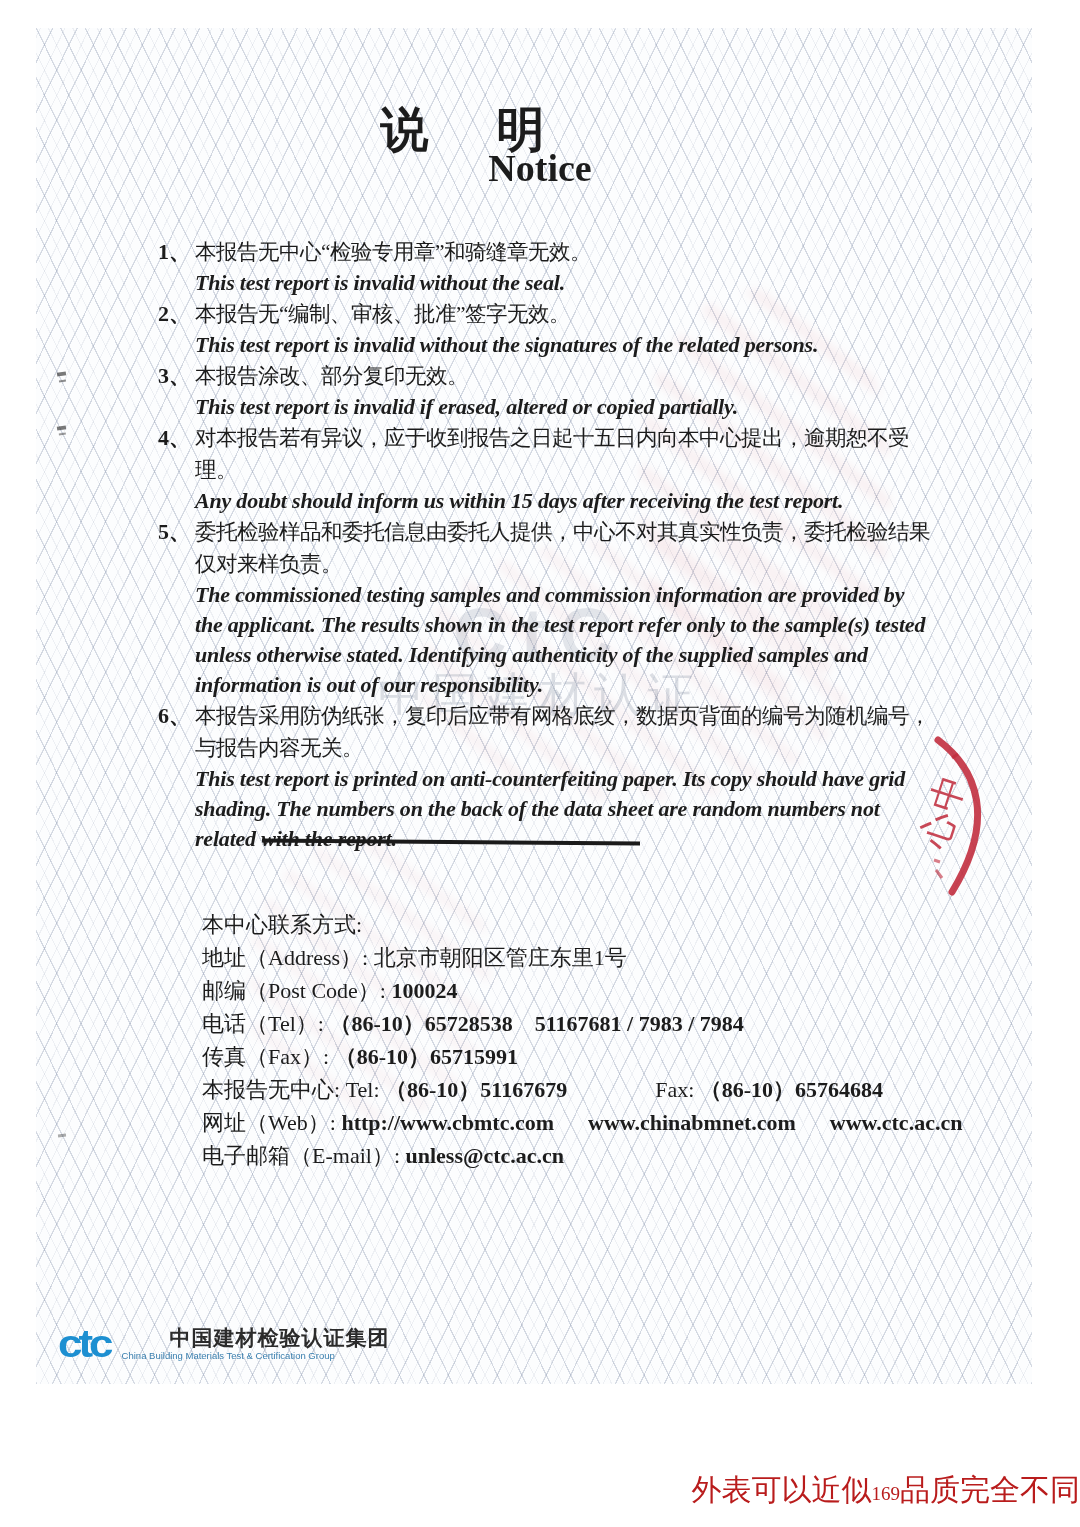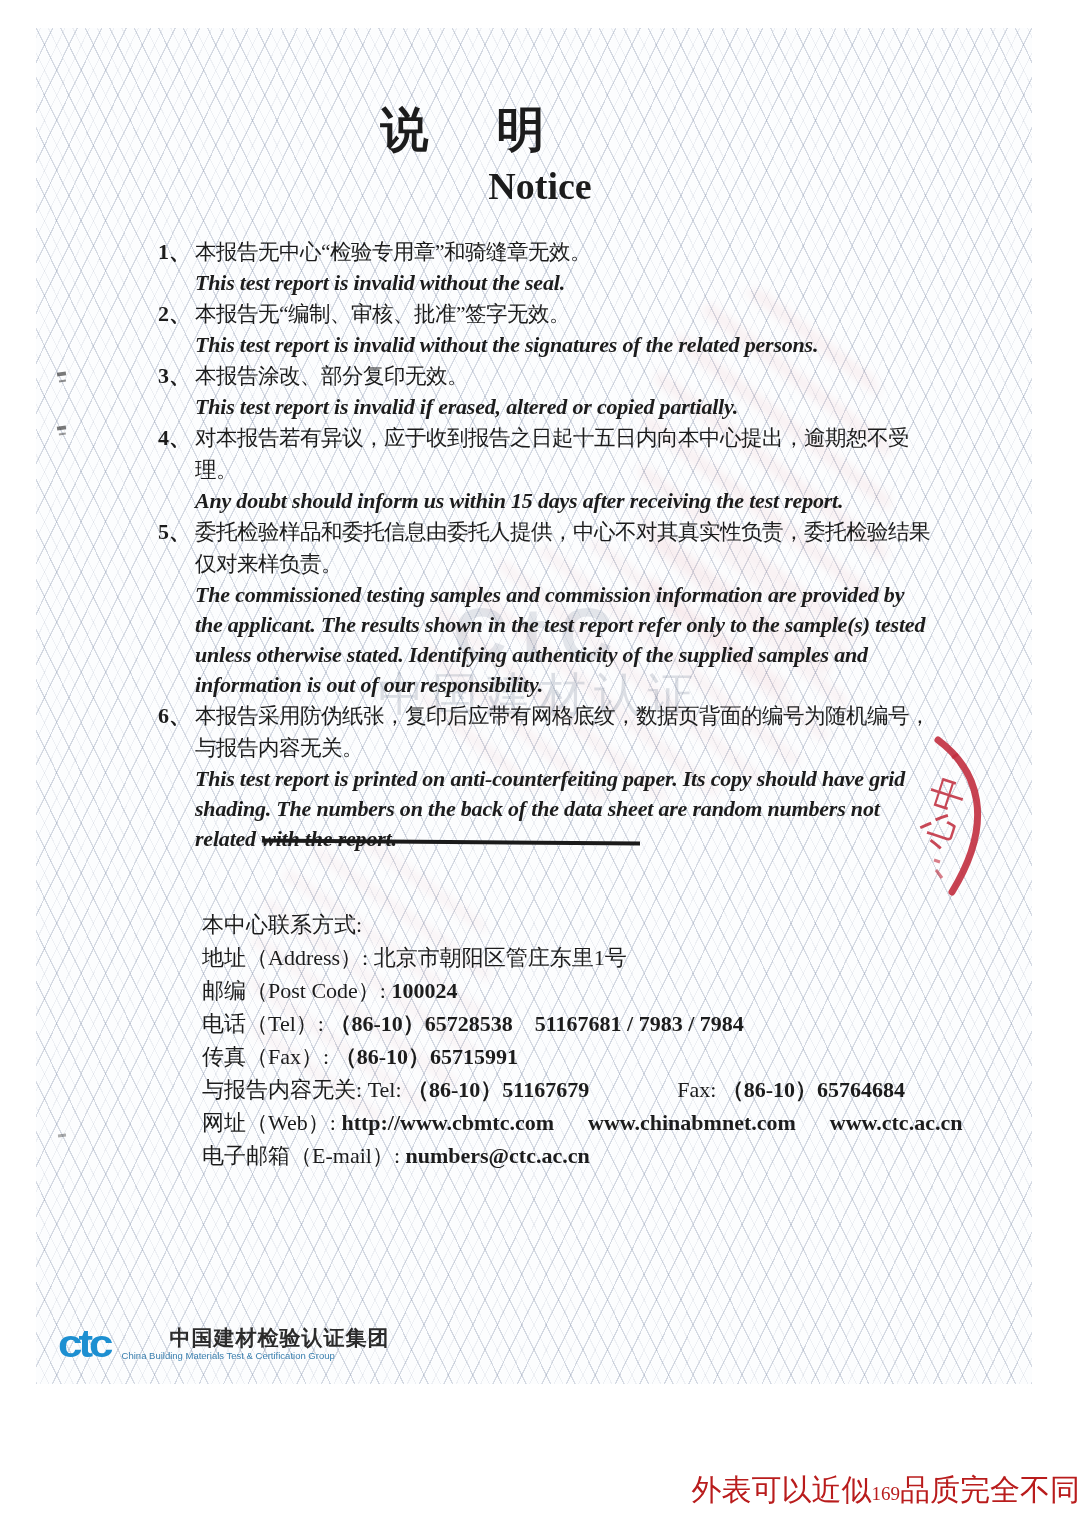--- a/index.html
+++ b/index.html
@@ -30,21 +30,21 @@
   .watermark { position:absolute; left:0; top:600px; width:1080px; text-align:center;
                pointer-events:none; font-family:"Liberation Sans","DejaVu Sans",sans-serif; }
   .wm-abbr { display:block; font-size:74px; font-weight:bold; letter-spacing:14px;
              color:rgba(125,135,155,.20); line-height:70px; }
   .wm-cn   { display:block; margin-top:0; font-size:46px; font-weight:normal; letter-spacing:8px;
              color:rgba(125,135,155,.26); line-height:48px; }
 
   
   .title-cn { position:absolute; left:0; top:98px;  width:935px; text-align:center;
               font-size:48px; font-weight:bold; letter-spacing:10px; }
-  .title-en { position:absolute; left:0; top:164px; width:1080px; text-align:center;
+  .title-en { position:absolute; left:0; top:146px; width:1080px; text-align:center;
               font-size:38px; font-weight:bold; }
 
   
   .notice-list { position:absolute; left:158px; top:236px; width:776px; }
   .n-item { position:relative; padding-left:37px; }
   .n-num  { position:absolute; left:0; top:0; font-size:22px; font-weight:bold; line-height:32px; }
   .n-cn   { font-size:21.5px; line-height:32px; letter-spacing:-0.5px; }
   .n-en   { font-size:22px; line-height:30px; font-weight:bold; font-style:italic; letter-spacing:-0.2px; }
 
   
@@ -145,23 +145,23 @@
   <text x="50" y="92" font-size="36" fill="#c0293a" opacity="0.85" text-anchor="middle" transform="rotate(-72 50 82)">中</text>
   <text x="40" y="128" font-size="36" fill="#c0293a" opacity="0.85" text-anchor="middle" transform="rotate(-72 40 118)">心</text>
 </svg>
 
 <div class="contact">
   <div class="c-row c-heading">本中心联系方式:</div>
   <div class="c-row"><span>地址（</span><span class="c-latin">Address</span><span>）: </span><span class="c-cnval">北京市朝阳区管庄东里1号</span></div>
   <div class="c-row"><span>邮编（</span><span class="c-latin">Post Code</span><span>）: </span><span class="c-val">100024</span></div>
   <div class="c-row"><span>电话（</span><span class="c-latin">Tel</span><span>）: </span><span class="c-val">（86-10）65728538　51167681 / 7983 / 7984</span></div>
   <div class="c-row"><span>传真（</span><span class="c-latin">Fax</span><span>）: </span><span class="c-val">（86-10）65715991</span></div>
-  <div class="c-row"><span>与报告内容无关: </span><span class="c-latin">Tel: </span><span class="c-val">（86-10）51167679</span><span class="c-gap"></span><span class="c-latin">Fax: </span><span class="c-val">（86-10）65764684</span></div>
+  <div class="c-row"><span>本报告无中心: </span><span class="c-latin">Tel: </span><span class="c-val">（86-10）51167679</span><span class="c-gap"></span><span class="c-latin">Fax: </span><span class="c-val">（86-10）65764684</span></div>
   <div class="c-row"><span>网址（</span><span class="c-latin">Web</span><span>）: </span><span class="c-val">http://www.cbmtc.com</span><span class="c-webgap"></span><span class="c-val">www.chinabmnet.com</span><span class="c-webgap"></span><span class="c-val">www.ctc.ac.cn</span></div>
-  <div class="c-row"><span>电子邮箱（</span><span class="c-latin">E-mail</span><span>）: </span><span class="c-val">numbers@ctc.ac.cn</span></div>
+  <div class="c-row"><span>电子邮箱（</span><span class="c-latin">E-mail</span><span>）: </span><span class="c-val">unless@ctc.ac.cn</span></div>
 </div>
 
 <div class="logo">
   <span class="logo-abbr">ctc</span>
   <span class="logo-names">
     <span class="logo-cn">中国建材检验认证集团</span>
     <span class="logo-en">China Building Materials Test &amp; Certification Group</span>
   </span>
 </div>
 

